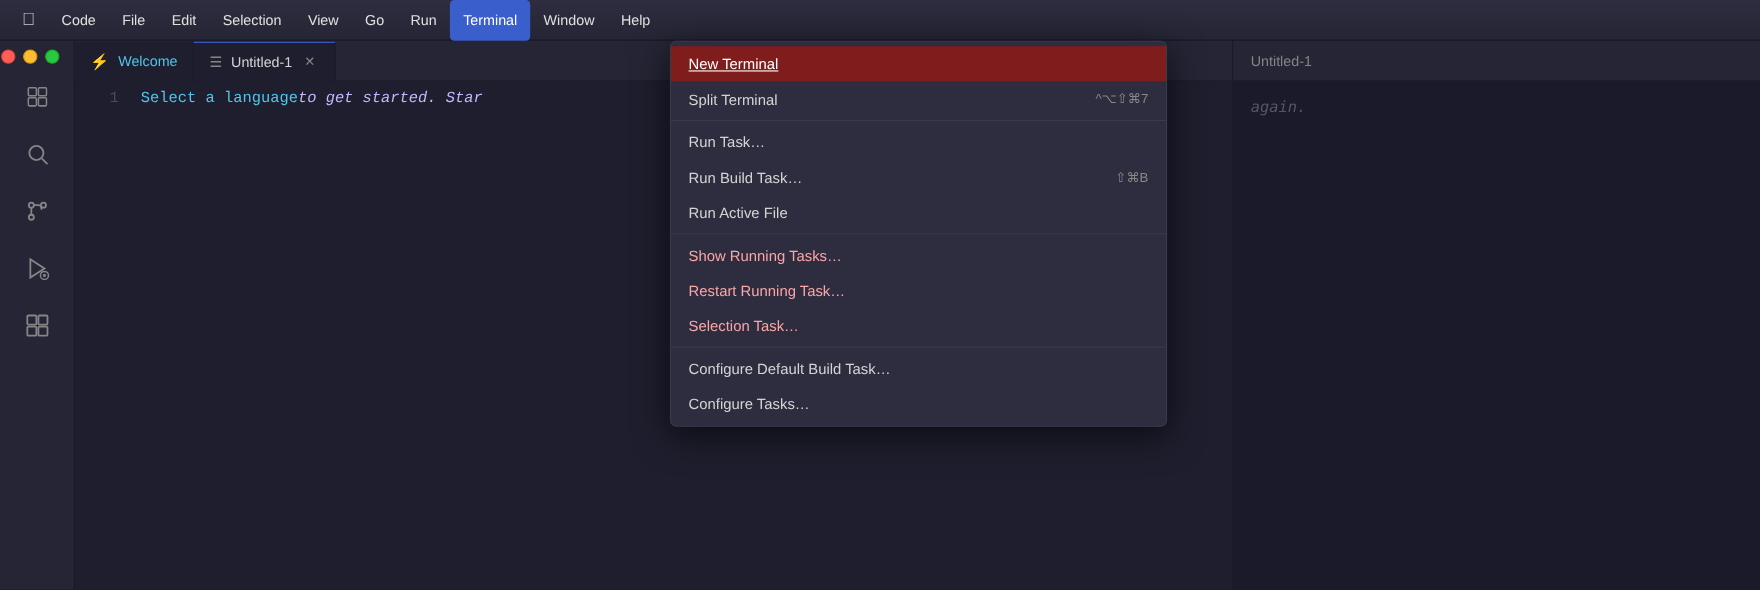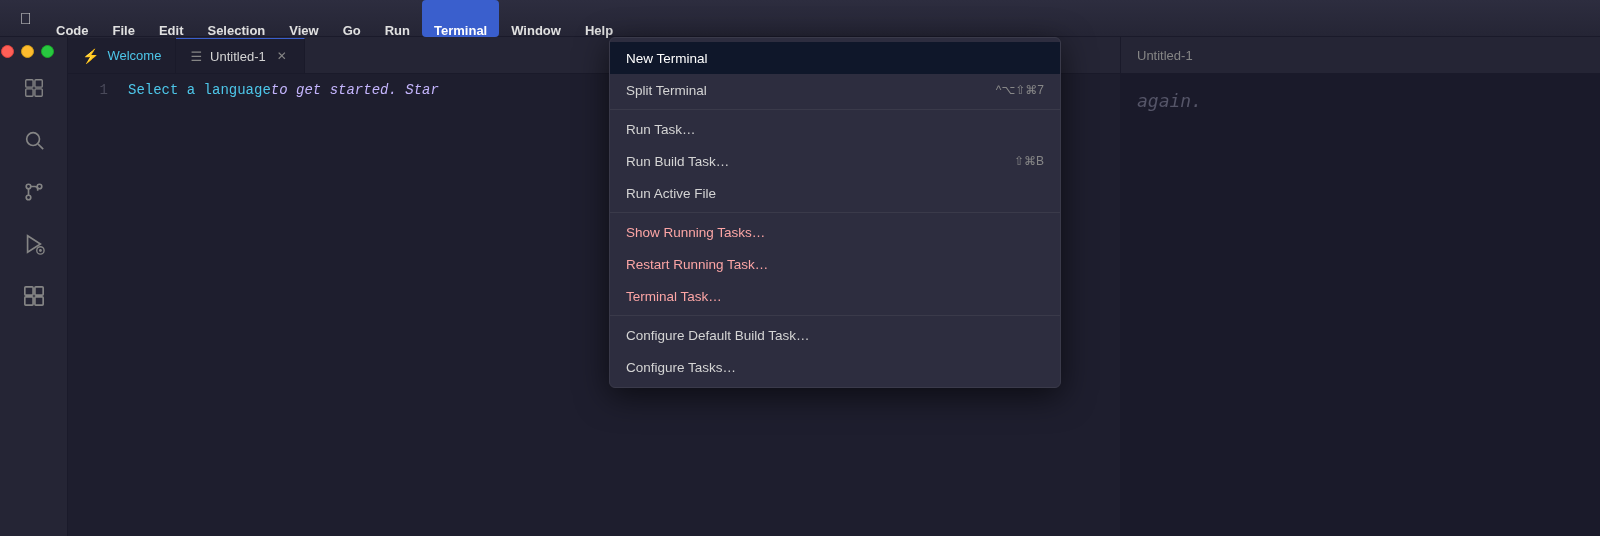--- a/index.html
+++ b/index.html
@@ -24,28 +24,27 @@
       z-index: 100;
       border-bottom: 1px solid #1a1a2a;
     }
     .apple-icon {
       font-size: 16px;
       color: #ccc;
       padding: 0 12px;
       line-height: 37px;
     }
     .menu-item {
-      padding: 12px 12px;
+      padding: 0 12px;
       height: 37px;
       line-height: 37px;
       font-size: 13px;
       color: #e0e0e0;
       cursor: pointer;
       border-radius: 4px;
-      font-weight: bold;
     }
     .menu-item.active {
       background: #3a5fcd;
       color: #fff;
     }
 
     
     .traffic-lights {
       display: flex;
       align-items: center;
@@ -192,22 +191,23 @@
       display: flex;
       align-items: center;
       justify-content: space-between;
       padding: 7px 16px;
       font-size: 13.5px;
       color: #d4d4d4;
       cursor: pointer;
       height: 32px;
     }
     .dropdown-item.highlighted {
-      background: #0f172a;
+      background: #7f1d1d;
       color: #fff;
+      text-decoration: underline;
     }
     .dropdown-item.disabled {
       color: #fca5a5;
       cursor: default;
     }
     .dropdown-shortcut {
       font-size: 12px;
       color: #888;
     }
     .dropdown-item.highlighted .dropdown-shortcut { color: #ccd; }
@@ -303,21 +303,21 @@
         <span class="code-keyword">Select a language</span>
         <span class="code-comment"> to get started. Star</span>
       </div>
     </div>
   </div>
 
   <div class="right-panel">
     <div class="right-panel-title">
       <span>Untitled-1</span>
     </div>
-    <div style="padding:16px; color:#555568; font-family: 'SF Mono', monospace; font-size:18px; font-style:italic;">
+    <div style="padding:16px; color:#555568; font-family: 'SF Mono', monospace; font-size:14px; font-style:italic;">
       <span>again.</span>
     </div>
   </div>
 
 </div>
 
 <div class="dropdown-overlay">
   <div class="dropdown-menu">
 
     <div class="dropdown-item highlighted">
@@ -354,21 +354,21 @@
       <span>Show Running Tasks…</span>
       <span class="dropdown-shortcut"></span>
     </div>
 
     <div class="dropdown-item disabled">
       <span>Restart Running Task…</span>
       <span class="dropdown-shortcut"></span>
     </div>
 
     <div class="dropdown-item disabled">
-      <span>Terminal Task…</span>
+      <span>Selection Task…</span>
       <span class="dropdown-shortcut"></span>
     </div>
 
     <div class="dropdown-separator"></div>
 
     <div class="dropdown-item">
       <span>Configure Default Build Task…</span>
       <span class="dropdown-shortcut"></span>
     </div>
 

